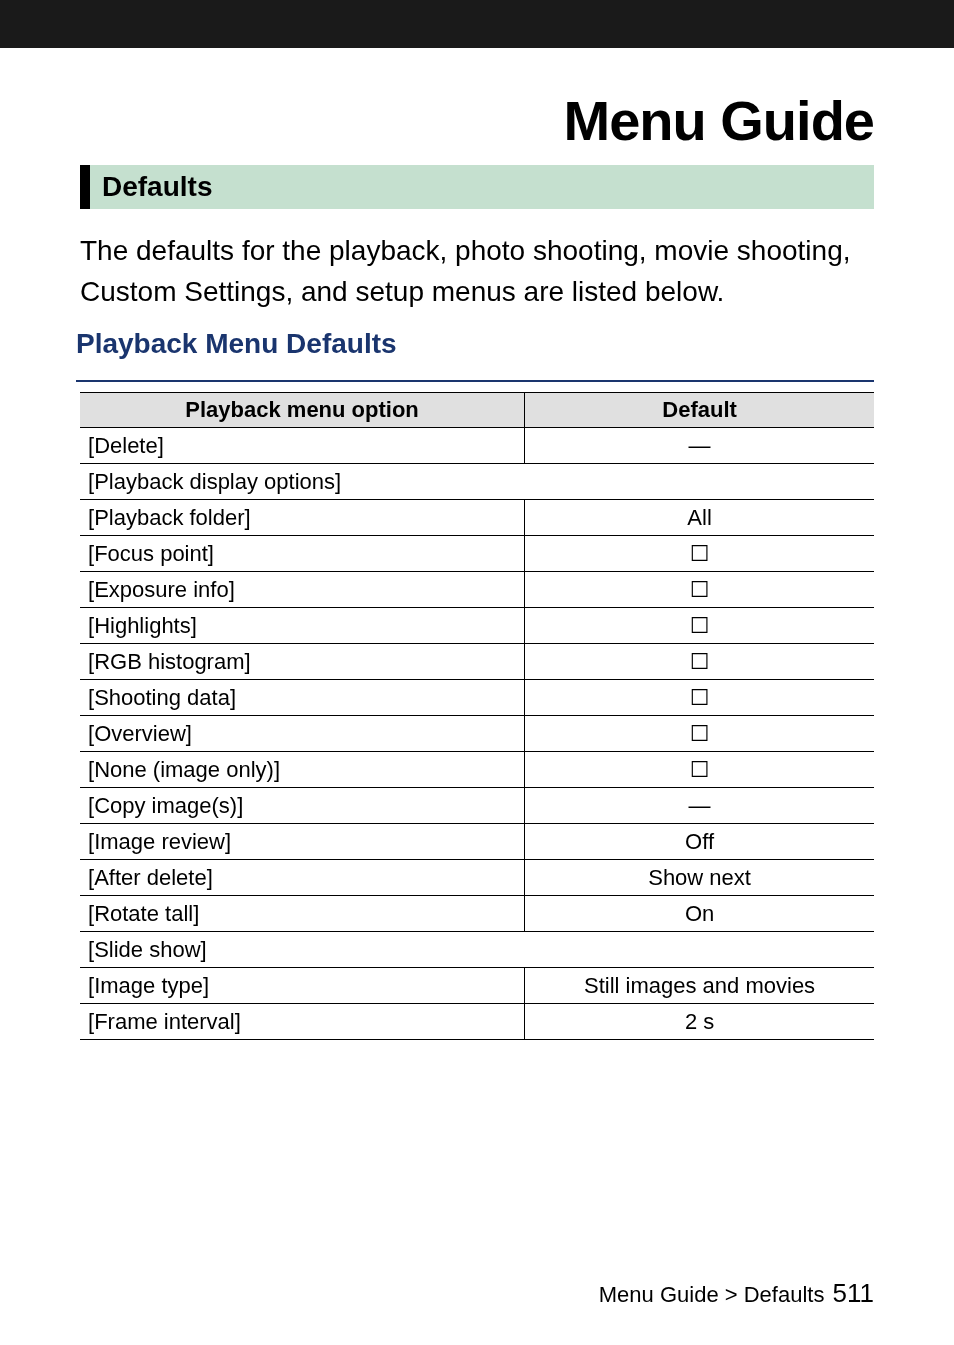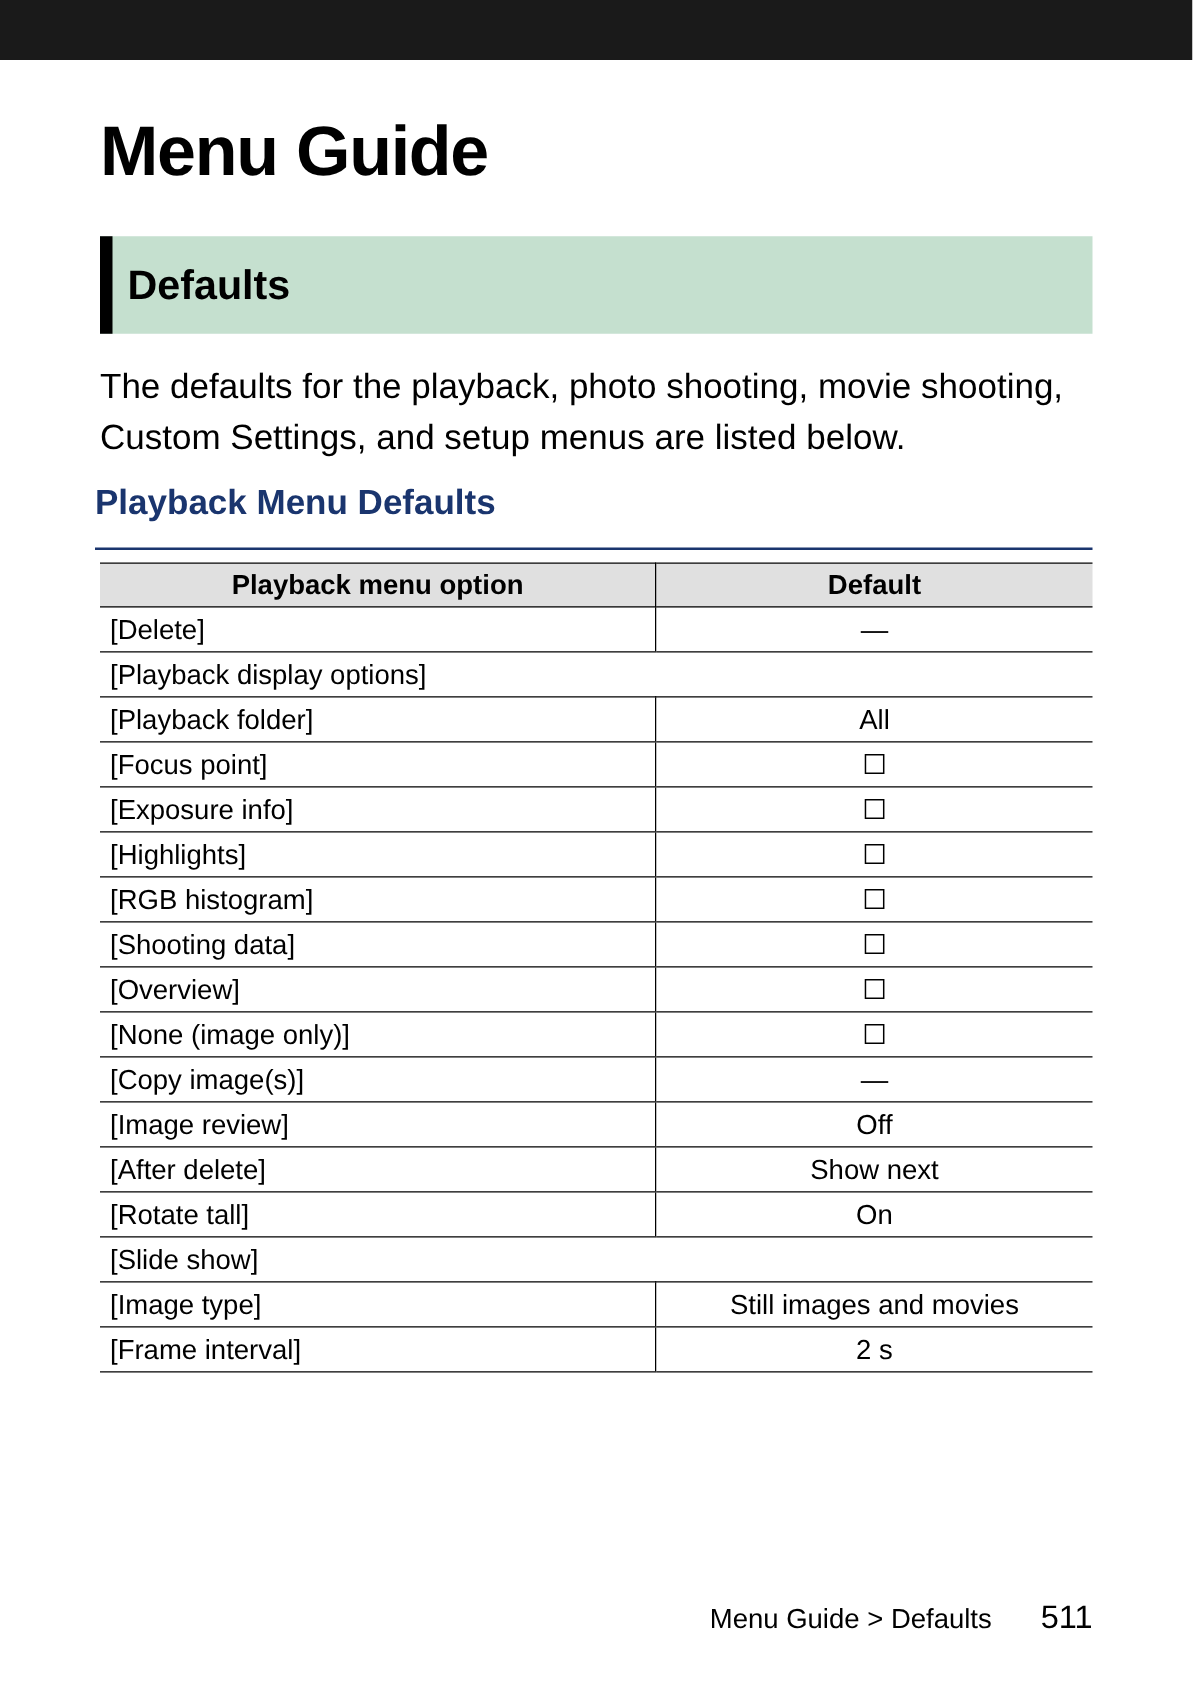--- a/index.html
+++ b/index.html
@@ -1,24 +1,24 @@
 <!DOCTYPE html>
 <html><head>
 <meta charset="utf-8">
 <style>
   * { box-sizing: border-box; margin: 0; padding: 0; }
   html, body { width: 954px; height: 1345px; background: #fff; font-family: "Segoe UI", Arial, sans-serif; color: #000; }
   .topbar { height: 48px; background: #1a1a1a; }
   .page { padding: 40px 80px 0 80px; position: relative; height: calc(1345px - 48px); }
-  .title { font-size: 56px; font-weight: 700; margin-bottom: 36px; letter-spacing: -1px; }
+  .title { font-size: 56px; font-weight: 700; margin-bottom: 12px; letter-spacing: -1px; text-align: right; }
   .section-band {
     background: #c5e0cf;
     border-left: 10px solid #000;
-    padding: 20px 12px;
-    font-size: 33px;
+    padding: 6px 12px;
+    font-size: 28px;
     font-weight: 700;
     margin-bottom: 22px;
   }
   .intro { font-size: 28px; line-height: 1.45; margin-bottom: 16px; }
   .subheader {
     font-size: 28px;
     font-weight: 700;
     color: #1a356e;
     border-bottom: 2px solid #1a356e;
     display: block;
@@ -49,21 +49,21 @@
   td.opt .b3 { display:inline; }
   td.indent { padding-left: 32px; }
   td.def { text-align: center; border-left: 1px solid #000; width: 44%; }
   td.span-header { font-weight:400; }
   .footer {
     position: absolute;
     bottom: 36px;
     right: 80px;
     font-size: 22px;
   }
-  .footer .pg { font-size: 26px; margin-left: 33px; }
+  .footer .pg { font-size: 26px; margin-left: 2px; }
 </style>
 </head>
 <body>
 
 <div class="topbar"></div>
 
 <div class="page">
 
   <h1 class="title">Menu Guide</h1>
 

